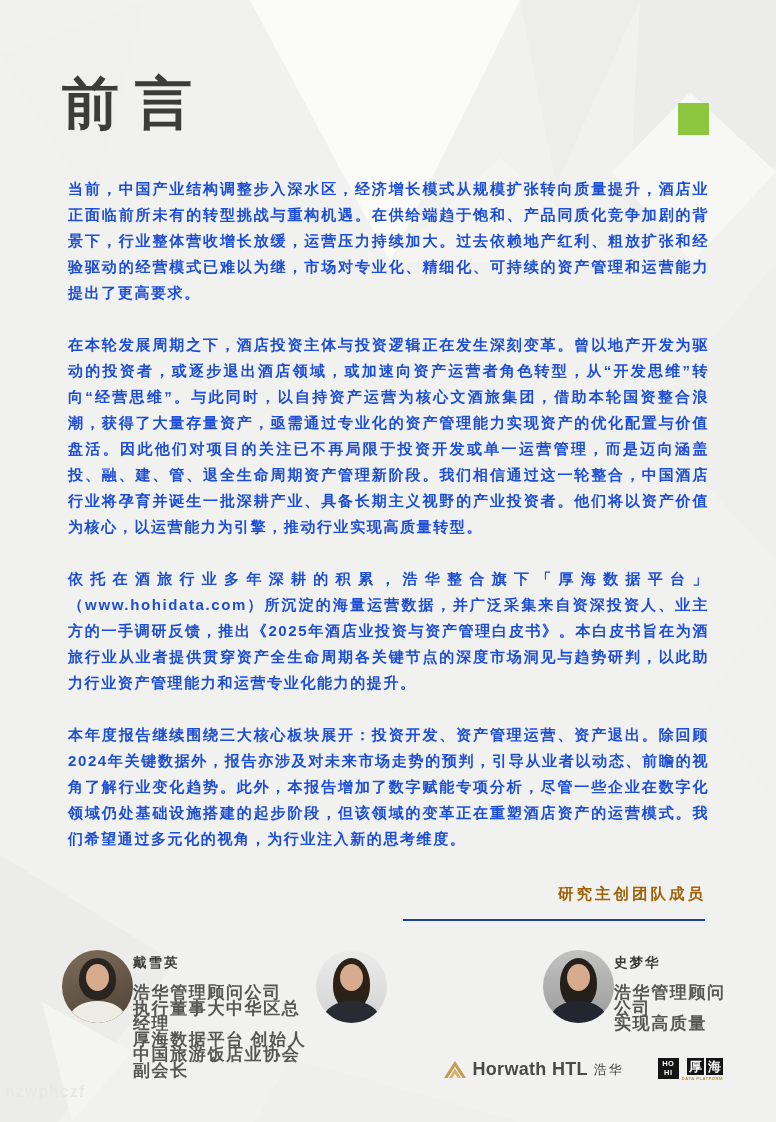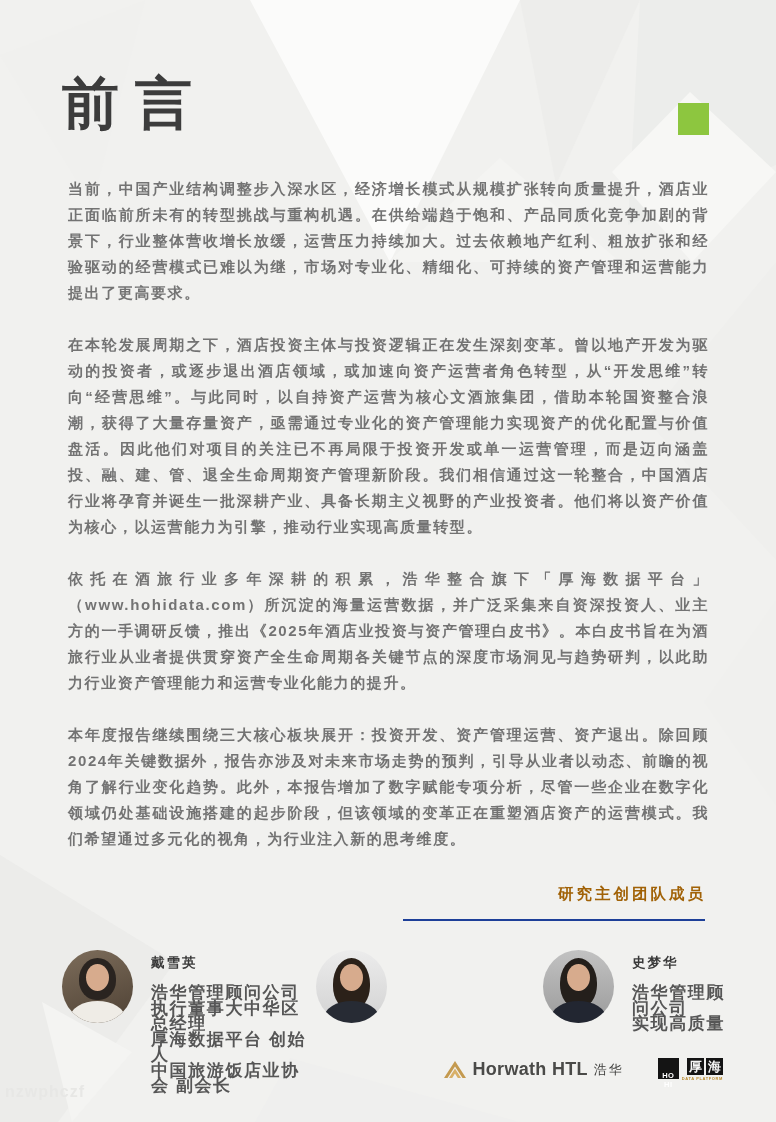--- a/index.html
+++ b/index.html
@@ -22,36 +22,36 @@
   .green-square{
     position:absolute;left:678px;top:103px;width:31px;height:32px;
     z-index:2;
   }
   .content{
     position:absolute;left:68px;top:176px;width:641px;z-index:2;
   }
   .content p{
     margin:0 0 26px 0;
     font-size:15px;line-height:26px;letter-spacing:1.6px;
-    color:#737373;font-weight:600;
+    color:#1d4ed8;font-weight:600;
     text-align:justify;text-justify:inter-ideograph;
   }
   .team-heading{
     position:absolute;right:70px;top:884px;z-index:2;
     font-size:15.5px;font-weight:bold;letter-spacing:3px;
   }
   .team-rule{
     position:absolute;left:403px;top:919px;width:302px;height:0;z-index:2;
     border-top:2px solid #1d3f98;
   }
   .team-row{
     position:absolute;left:62px;top:950px;width:680px;z-index:2;
     display:flex;
   }
-  .member{display:flex;gap:18px;}
+  .member{display:flex;font-family:Liberation Serif, serif;}
   .member-1{width:254px;}
   .member-2{width:227px;}
   .member-3{width:199px;}
   .avatar{
     flex:none;width:71px;height:73px;border-radius:50%;
     position:relative;overflow:hidden;
   }
   .avatar .hair{position:absolute;left:17px;top:8px;width:37px;height:42px;border-radius:50% 50% 46% 46%;background:#2a2420;}
   .avatar .face{position:absolute;left:24px;top:14px;width:23px;height:27px;border-radius:50%;background:#d7ab8d;}
   .avatar .torso{position:absolute;left:8px;bottom:-12px;width:55px;height:34px;border-radius:50% 50% 0 0;}
@@ -76,21 +76,21 @@
     position:absolute;right:53px;top:1058px;z-index:2;
     display:flex;align-items:center;gap:34px;
   }
   .horwath{display:flex;align-items:center;gap:6px;}
   .horwath-text{font-size:18px;color:#4a4a48;letter-spacing:.3px;font-weight:600;}
   .horwath-cn{font-family:"Liberation Serif","DejaVu Serif",serif;font-size:13px;color:#3f3f3d;letter-spacing:2px;}
   .hohi{display:flex;gap:3px;align-items:flex-start;}
   .hohi-sq{
     width:21px;height:21px;background:#141414;color:#fff;
     font-size:7.5px;font-weight:bold;line-height:8.5px;text-align:center;
-    padding-top:14px;box-sizing:border-box;letter-spacing:.5px;
+    padding-top:2px;box-sizing:border-box;letter-spacing:.5px;
   }
   .hohi-right{display:flex;flex-direction:column;align-items:flex-end;}
   .hohi-chars{display:flex;gap:2px;}
   .hohi-char{
     width:17px;height:17px;background:#141414;color:#f5f5f5;
     font-size:13px;line-height:17px;text-align:center;font-weight:bold;
   }
   .hohi-sub{font-size:4px;letter-spacing:.6px;color:#b98a2e;margin-top:1px;font-weight:bold;}
   .watermark{
     position:absolute;left:5px;top:1083px;z-index:2;

